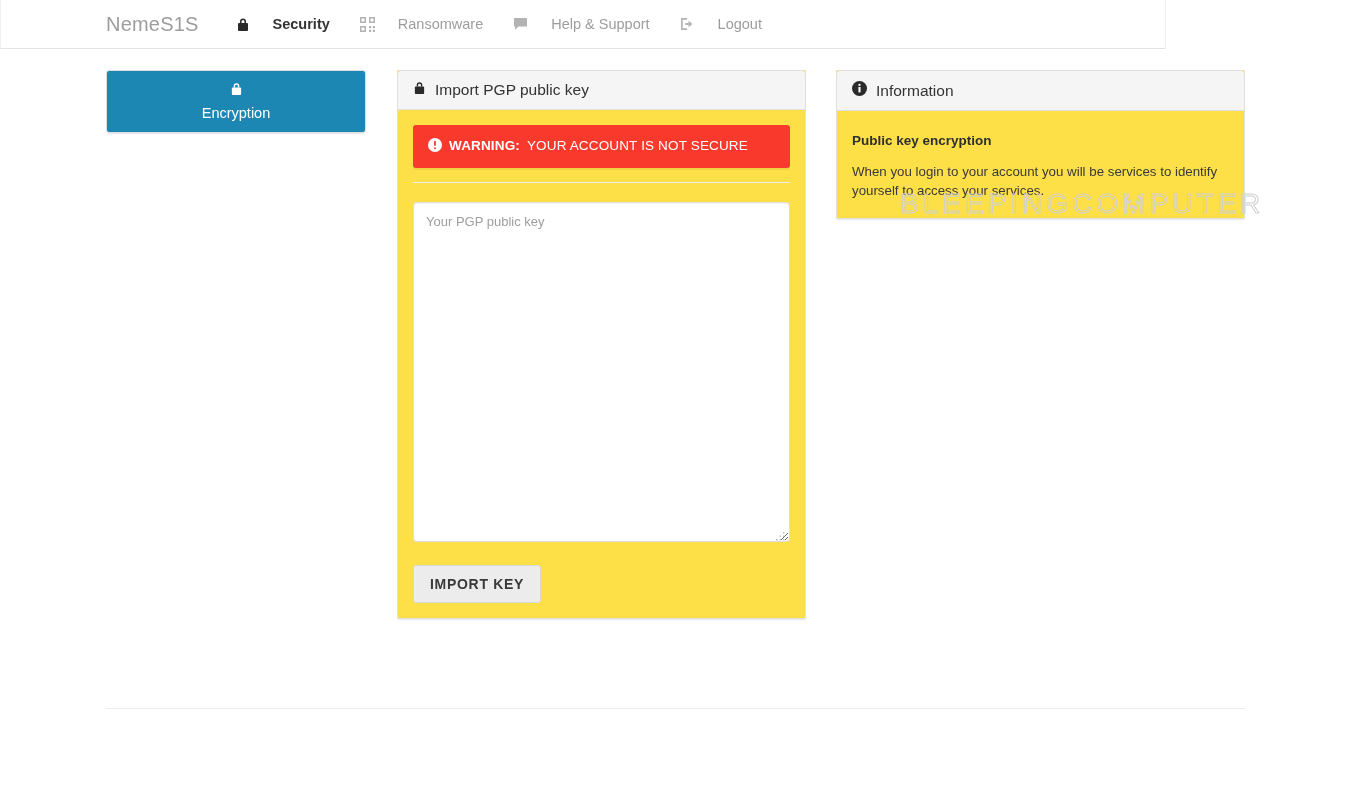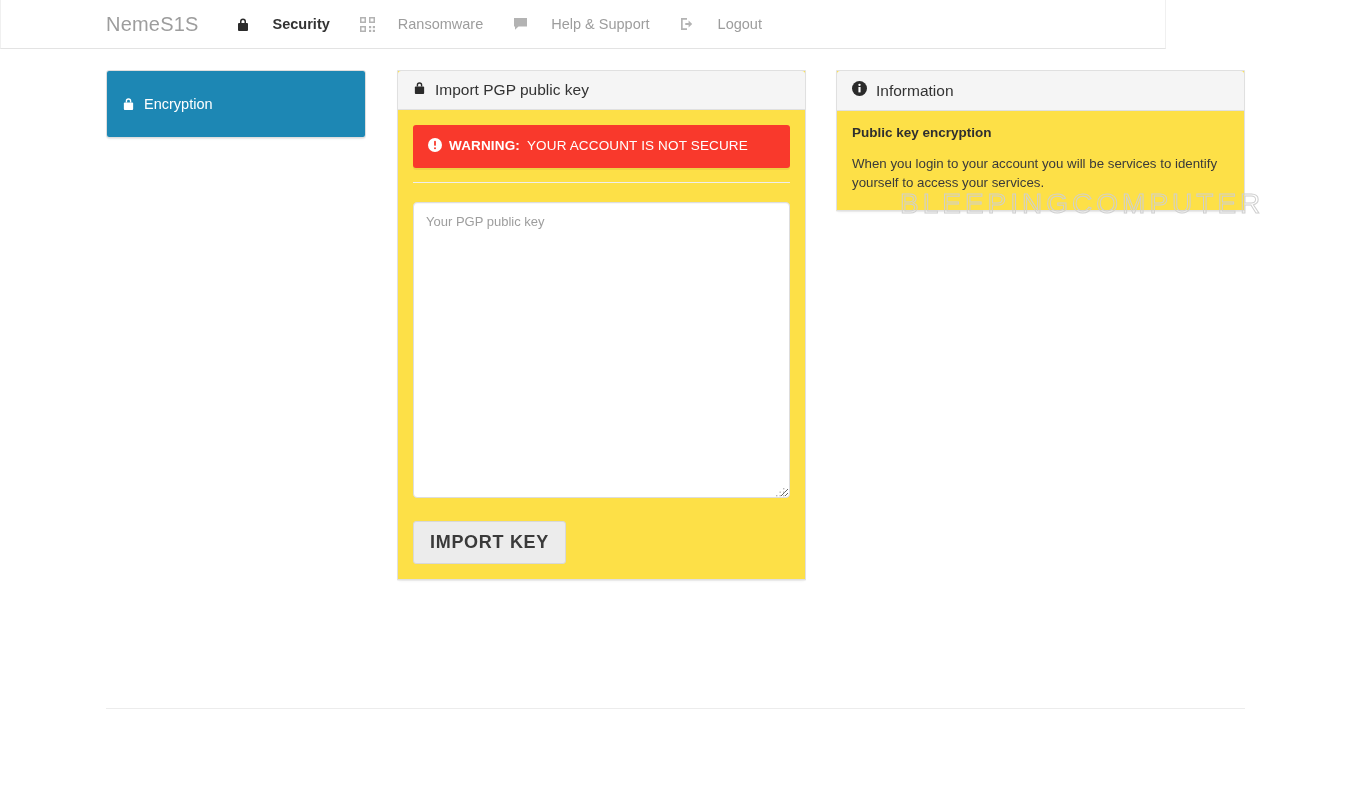--- a/index.html
+++ b/index.html
@@ -86,26 +86,27 @@
     left: 106px; top: 70px; width: 260px;
     border-radius: 3px;
     overflow: hidden;
     border: 1px solid #dedede;
     background: #fff;
   }
   .side-item {
     display: flex;
     align-items: center;
     gap: 9px;
-    padding: 25px 15px;
+    padding: 11px 15px;
     font-size: 14.5px;
     color: #3b3b3b;
     cursor: pointer;
     border-bottom: 1px solid #e8e8e8;
     background: #ffffff;
+    flex-direction: column;
   }
   .side-item:last-child { border-bottom: none; }
   .side-item.active {
     background: #1d87b4;
     color: #ffffff;
     border-bottom-color: #1d87b4;
   }
   .side-item.active .sico { fill: #ffffff; }
   .sico { fill: #4a4a4a; display:block; }
 
@@ -134,21 +135,21 @@
   }
   .hr-sep {
     margin: 14px 0 0 0;
     border: 0;
     border-top: 1px solid #eeeeee;
   }
 
   .textarea-wrap { position: relative; margin-top: 19px; }
   textarea.pgp {
     width: 377px;
-    height: 296px;
+    height: 340px;
     border: 1px solid #dddddd;
     border-radius: 4px;
     padding: 11px 12px;
     font-family: "Liberation Sans", sans-serif;
     font-size: 13px;
     color: #333;
     resize: vertical;
     outline: none;
     background: #fff;
     box-shadow: inset 0 1px 1px rgba(0,0,0,.035);
@@ -161,36 +162,36 @@
     pointer-events: none;
   }
 
   .btn-default {
     margin-top: 19px;
     display: inline-block;
     background: #ececec;
     border: 1px solid #d8d8d8;
     border-radius: 3px;
     padding: 10px 16px;
-    font-size: 18px;
+    font-size: 14px;
     font-weight: 700;
     letter-spacing: .7px;
     color: #3a3a3a;
     cursor: pointer;
     font-family: "Liberation Sans", sans-serif;
   }
 
   
   .info-panel { left: 836px; top: 70px; width: 409px; }
   .info-panel .panel-body { padding: 14px 15px 17px 15px; }
   .info-title {
     font-size: 13.5px;
     font-weight: 700;
     color: #2f2f2f;
-    margin: 0 0 14px 0;
+    margin: 8px 0 14px 0;
   }
   .info-p {
     font-size: 13.3px;
     color: #3a3a3a;
     line-height: 1.45;
     margin: 0 0 13px 0;
   }
   .info-p:last-child { margin-bottom: 0; }
 
   

